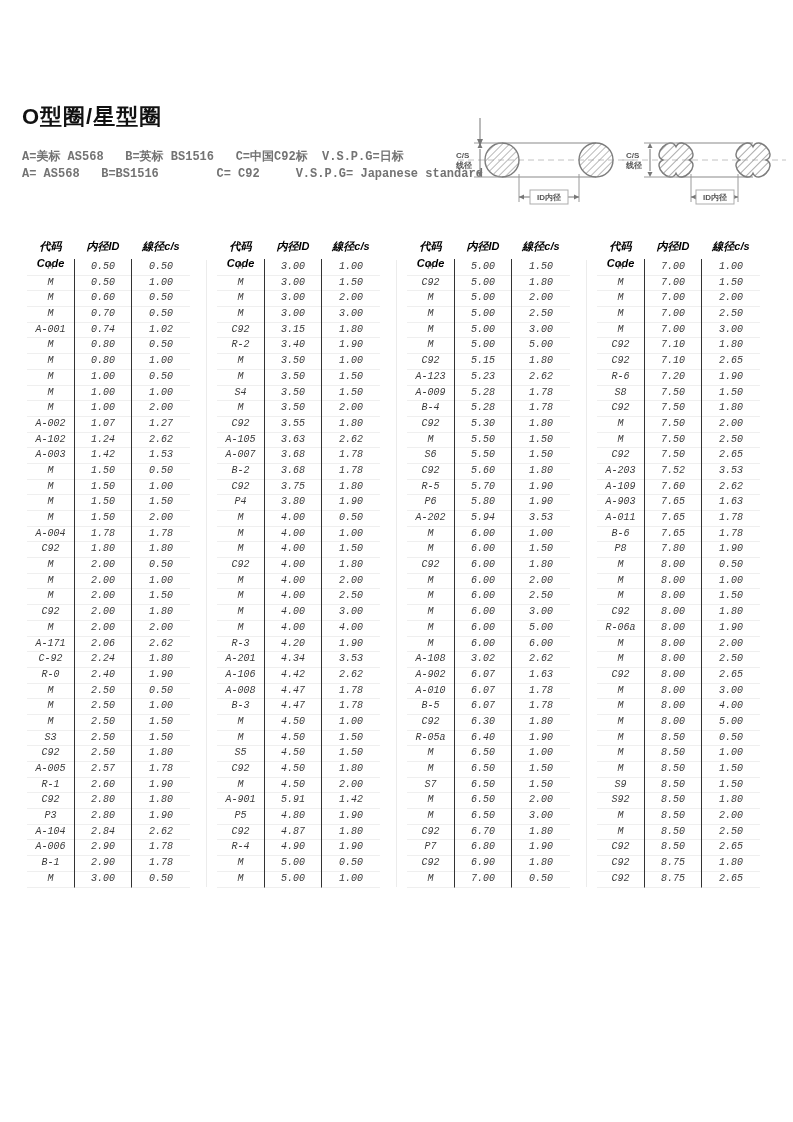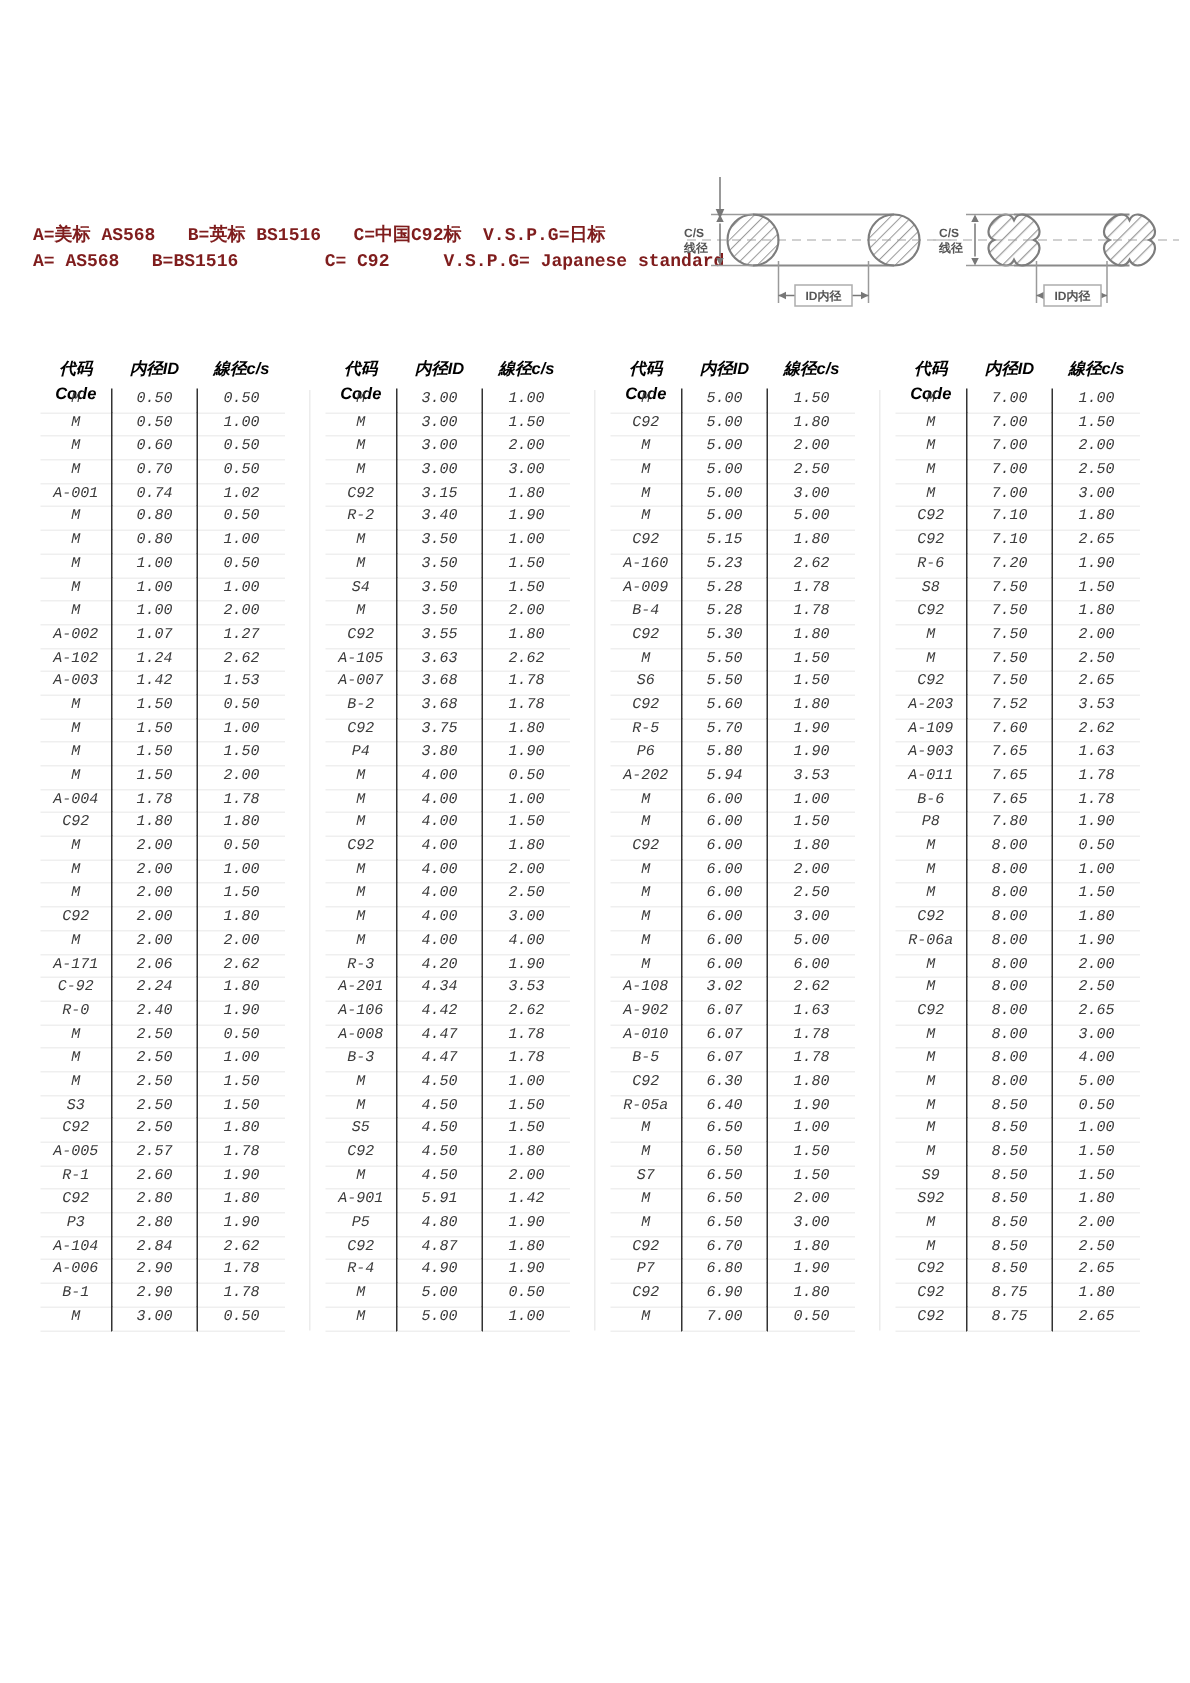--- a/index.html
+++ b/index.html
@@ -10,21 +10,21 @@
   .page-title {
     position:absolute; left:22px; top:102px;
     font-size:22px; font-weight:bold; color:#111; letter-spacing:1px;
     font-family:"Liberation Sans", sans-serif;
   }
   .legend {
     position:absolute; left:22px; top:149px;
   }
   .legend-line {
     white-space:pre; font-family:"Liberation Mono", monospace;
-    font-weight:bold; font-size:12px; line-height:17px; color:#7f1d1d;
+    font-weight:bold; font-size:12px; line-height:17px; color:#737373;
   }
   .diagram { position:absolute; top:118px; }
   #oring-svg  { left:450px; }
   #xring-svg  { left:614px; }
   .spec-table {
     position:absolute; left:27px; top:238px;
     display:flex; gap:27px;font-style:italic;
   }
   .group { position:relative; }
   .group:not(:last-child)::after {
@@ -46,20 +46,21 @@
   .tbody .c1 { border-left:1.6px solid #333; border-right:1.6px solid #333; }
   svg text {
     font-family:"Liberation Sans", sans-serif; font-size:8px; fill:#555; font-weight:bold;
   }
 </style>
 </head>
 <body>
 
 <div class="page">
 
+  <div class="page-title">O型圈/星型圈</div>
 
   <div class="legend">
     <div class="legend-line">A=美标 AS568   B=英标 BS1516   C=中国C92标  V.S.P.G=日标</div>
     <div class="legend-line">A= AS568   B=BS1516        C= C92     V.S.P.G= Japanese standard</div>
   </div>
 
   <svg id="oring-svg" class="diagram" width="196" height="102" viewBox="0 0 196 102">
     <defs>
       <pattern id="hatchA" width="5" height="5" patternUnits="userSpaceOnUse" patternTransform="rotate(45)">
         <line x1="0" y1="0" x2="0" y2="5" stroke="#9a9a9a" stroke-width="1.4"></line>
@@ -572,21 +573,21 @@
             <div class="cell c0">M</div>
             <div class="cell c1">5.00</div>
             <div class="cell c2">5.00</div>
           </div>
           <div class="trow">
             <div class="cell c0">C92</div>
             <div class="cell c1">5.15</div>
             <div class="cell c2">1.80</div>
           </div>
           <div class="trow">
-            <div class="cell c0">A-160</div>
+            <div class="cell c0">A-123</div>
             <div class="cell c1">5.23</div>
             <div class="cell c2">2.62</div>
           </div>
           <div class="trow">
             <div class="cell c0">A-009</div>
             <div class="cell c1">5.28</div>
             <div class="cell c2">1.78</div>
           </div>
           <div class="trow">
             <div class="cell c0">B-4</div>

